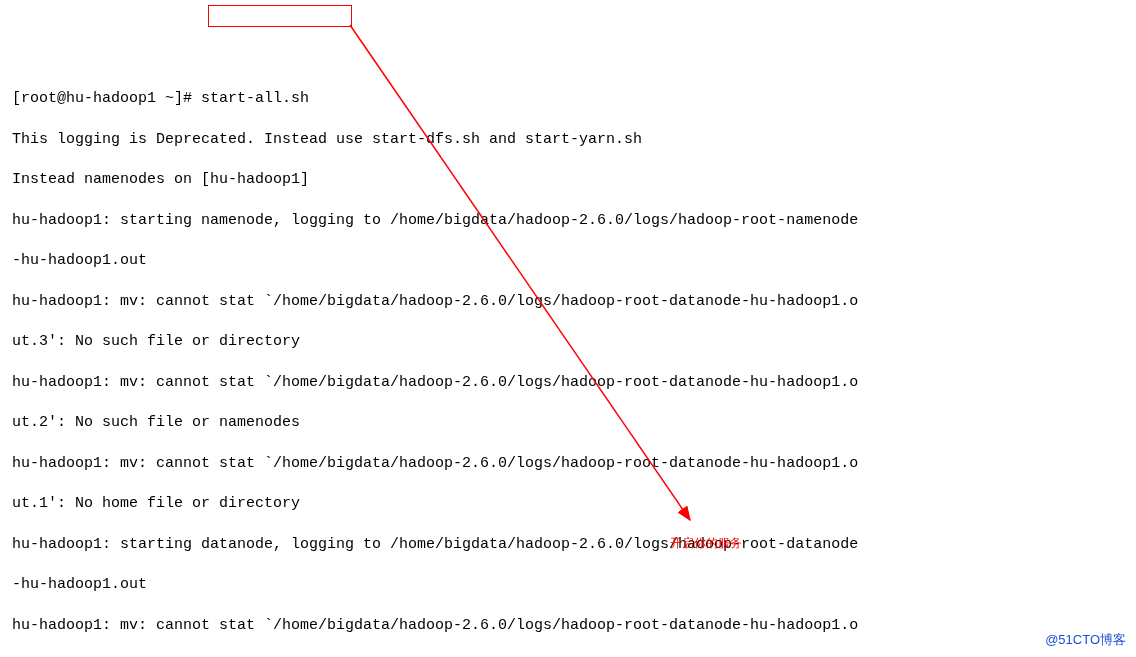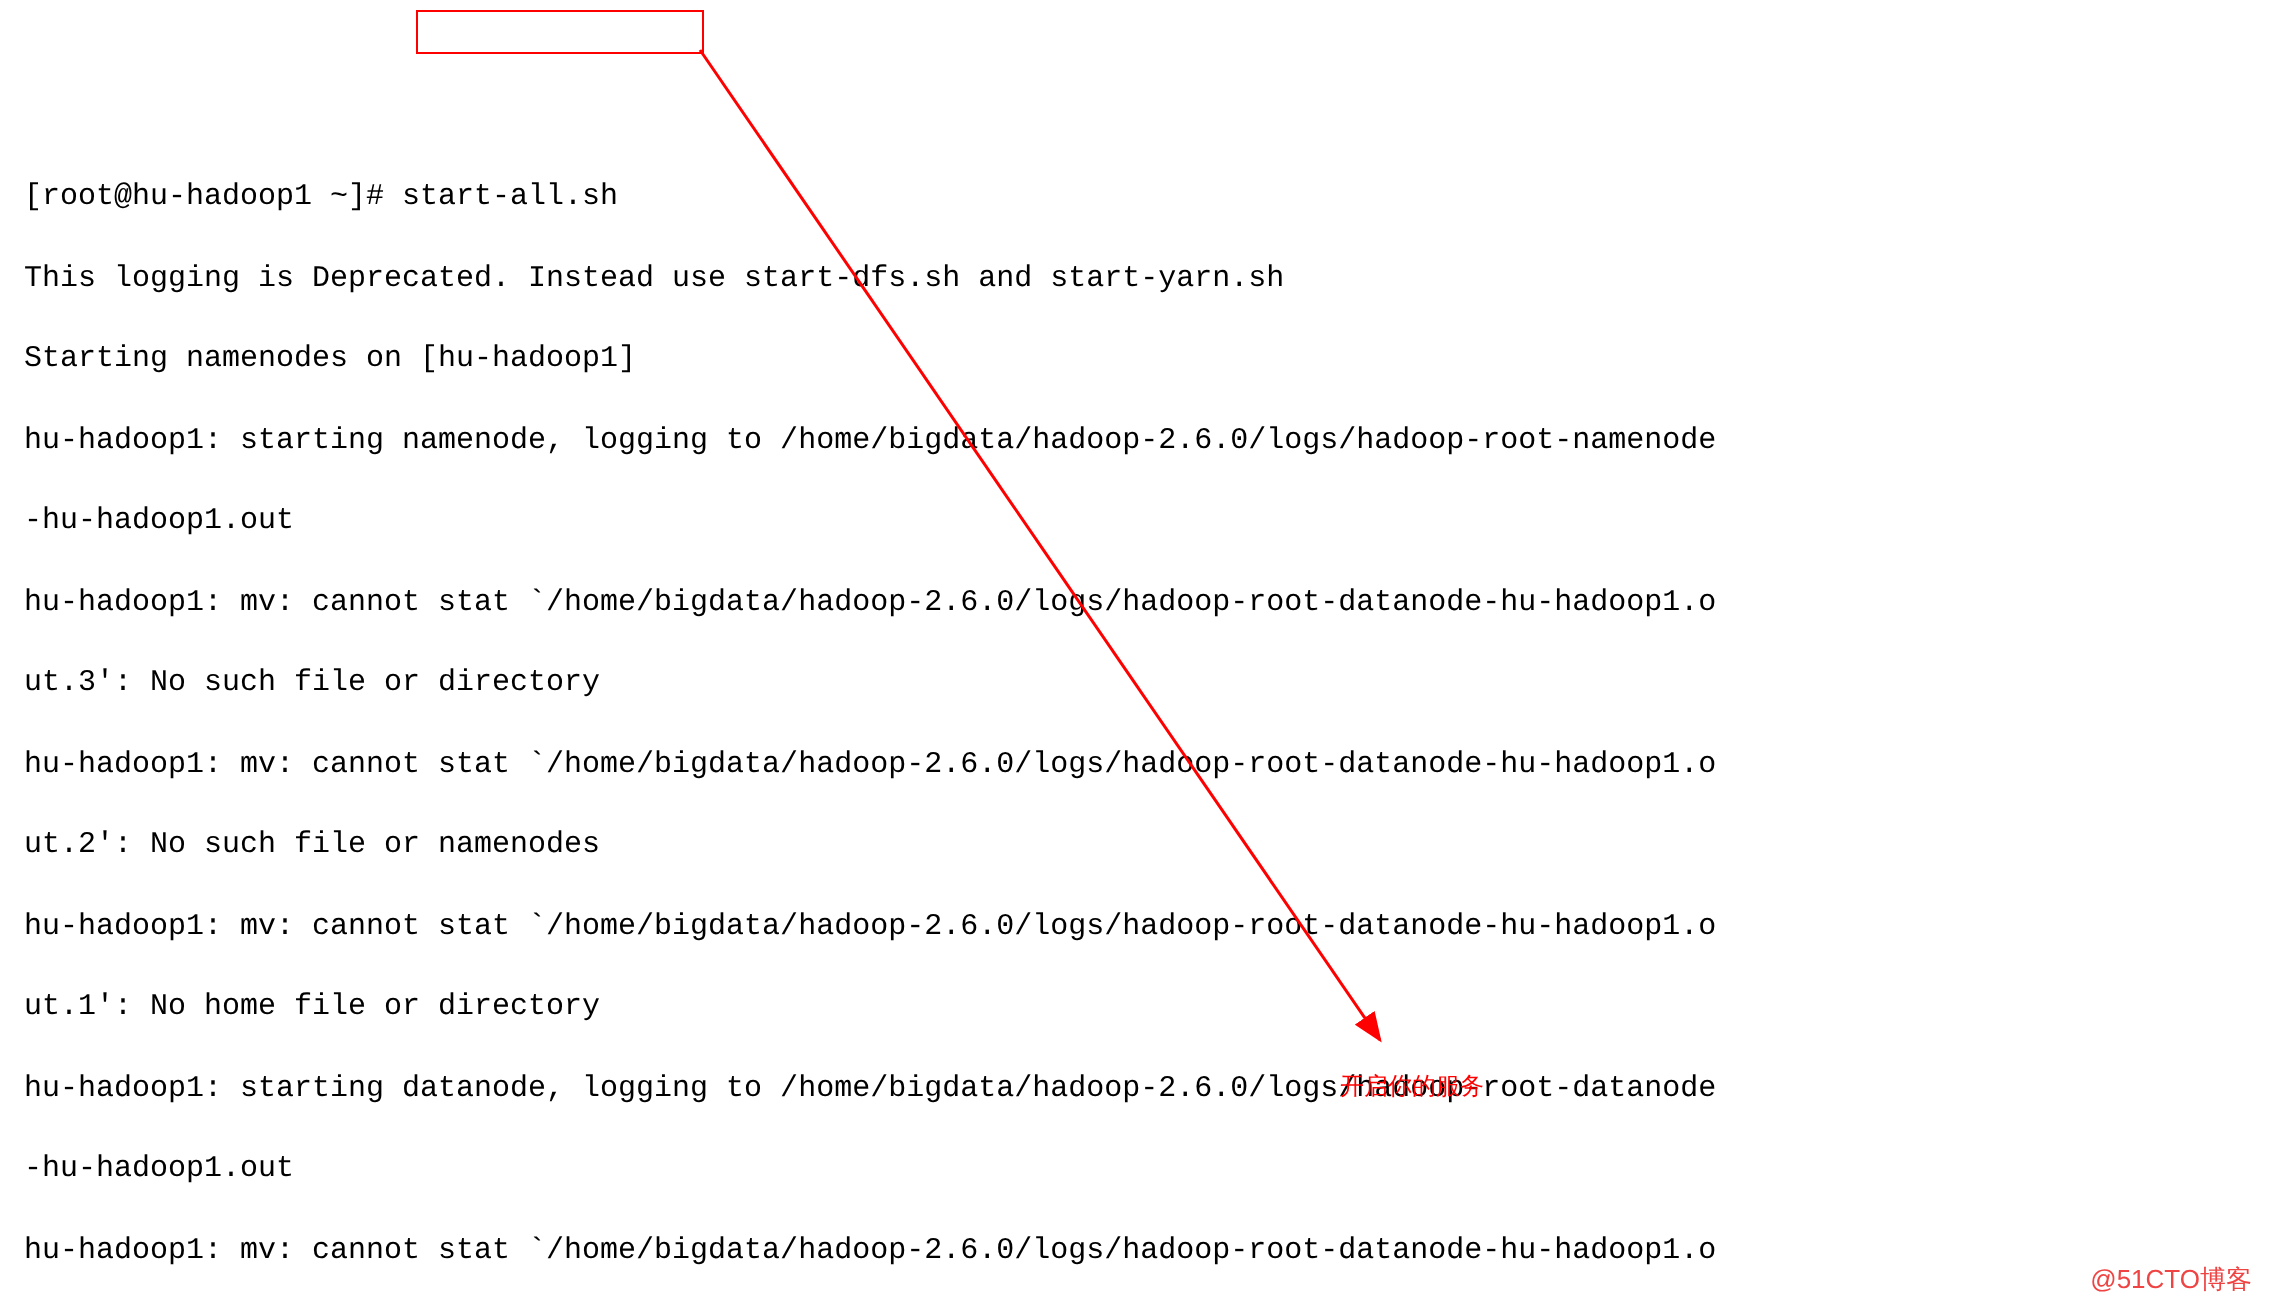--- a/index.html
+++ b/index.html
@@ -33,34 +33,34 @@
     position: absolute;
     color: #ff0000;
     font-family: "SimSun", "Microsoft YaHei", sans-serif;
     font-size: 12px;
     white-space: nowrap;
   }
   .watermark {
     position: absolute;
     right: 10px;
     bottom: 8px;
-    color: #ef4444;
+    color: #1d4ed8;
     font-size: 13px;
     font-family: sans-serif;
     margin-left: 34px;
   }
 </style>
 </head>
 <body>
 
 
 
 <div class="line"><span>[root@hu-hadoop1 ~]# </span><span>start-all.sh</span></div>
 <div class="line">This logging is Deprecated. Instead use start-dfs.sh and start-yarn.sh</div>
-<div class="line">Starting namenodes on [hu-hadoop1]</div>
+<div class="line">Instead namenodes on [hu-hadoop1]</div>
 <div class="line">hu-hadoop1: starting namenode, logging to /home/bigdata/hadoop-2.6.0/logs/hadoop-root-namenode</div>
 <div class="line">-hu-hadoop1.out</div>
 <div class="line">hu-hadoop1: mv: cannot stat `/home/bigdata/hadoop-2.6.0/logs/hadoop-root-datanode-hu-hadoop1.o</div>
 <div class="line">ut.3': No such file or directory</div>
 <div class="line">hu-hadoop1: mv: cannot stat `/home/bigdata/hadoop-2.6.0/logs/hadoop-root-datanode-hu-hadoop1.o</div>
 <div class="line">ut.2': No such file or namenodes</div>
 <div class="line">hu-hadoop1: mv: cannot stat `/home/bigdata/hadoop-2.6.0/logs/hadoop-root-datanode-hu-hadoop1.o</div>
 <div class="line">ut.1': No home file or directory</div>
 <div class="line">hu-hadoop1: starting datanode, logging to /home/bigdata/hadoop-2.6.0/logs/hadoop-root-datanode</div>
 <div class="line">-hu-hadoop1.out</div>

